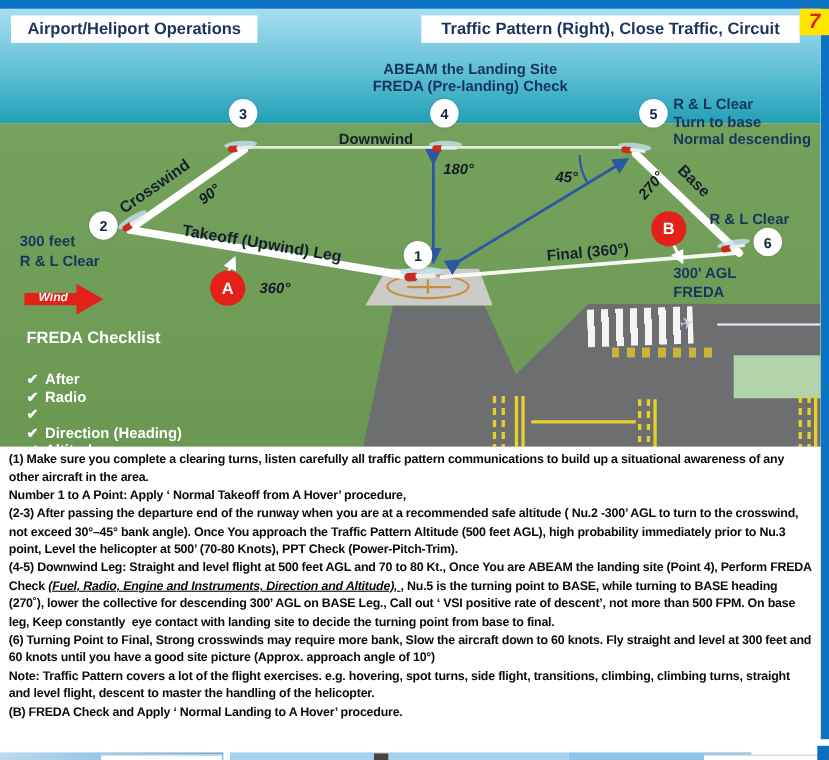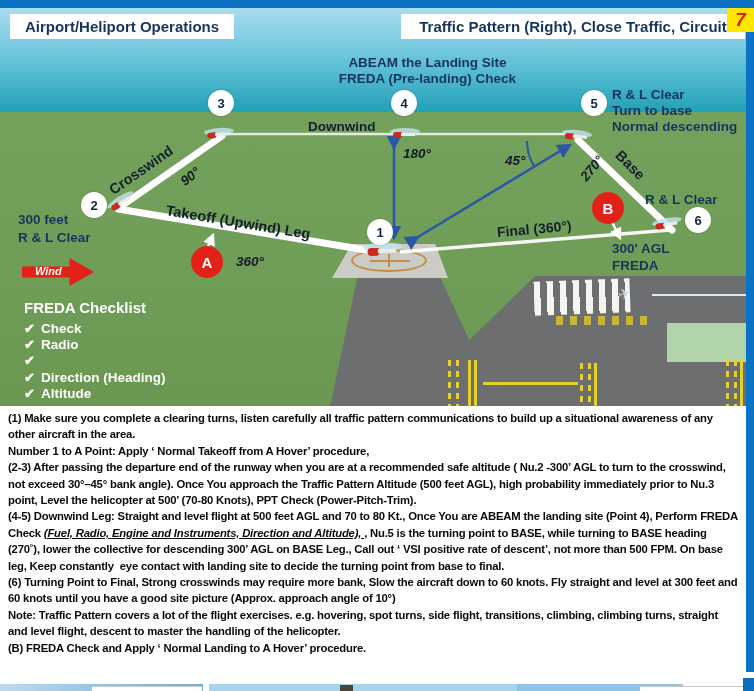--- a/index.html
+++ b/index.html
@@ -56,29 +56,29 @@
   .angle  { position:absolute; font-weight:bold; font-style:italic; color:#131a24; font-size:13.5px; white-space:nowrap; }
   .center { text-align:center; }
 
   
   .wind { position:absolute; left:22px; top:250px; width:72px; height:28px; background:#e32119;
           clip-path:polygon(0 30%, 66% 30%, 66% 0, 100% 50%, 66% 100%, 66% 70%, 0 70%); }
   .wind span { position:absolute; left:13px; top:7px; color:#fff; font-size:11px; font-weight:bold; font-style:italic; }
 
   
   .freda { position:absolute; left:24px; top:291px; color:#ffffff; font-weight:bold; }
-  .freda .ftitle { font-size:15px; margin-bottom:4px; }
+  .freda .ftitle { font-size:15px; margin-bottom:20px; }
   .freda .fitem  { font-size:13.5px; height:16.4px; display:flex; align-items:center; }
   .freda .check  { margin-right:6px; font-size:13px; }
 
   
   .titlebox { position:absolute; top:14px; height:25px; background:#ffffff; display:flex; align-items:center; justify-content:center;
               color:#17355c; font-weight:bold; font-size:15px; white-space:nowrap; }
   .tleft  { left:10px;  width:224px; }
-  .tright { left:401px; width:344px; }
+  .tright { left:383px; width:344px; }
   .badge  { position:absolute; left:727px; top:8px; width:27px; height:24px; background:#ffe500; z-index:5;
             color:#e01f10; font-weight:bold; font-style:italic; font-size:19px; display:flex; align-items:center; justify-content:center; }
 
   
   .notes { position:absolute; left:0; top:406px; width:746px; height:266px; background:#ffffff;
            padding:4px 6px 0 8px; color:#0a0a0a; font-weight:bold; font-size:11.3px;
            letter-spacing:-0.2px; line-height:16.4px; overflow:hidden; }
   .notes p { white-space:pre-wrap; }
   .notes .em { font-style:italic; text-decoration:underline; }
 
@@ -212,21 +212,21 @@
     <div class="angle" style="left:236px; top:246px;">360°</div>
 
     <div class="wind">
       <span>Wind</span>
     </div>
 
     <div class="freda">
       <div class="ftitle">FREDA Checklist</div>
       <div class="fitem">
         <span class="check">✔</span>
-        <span>Check</span>
+        <span>After</span>
         </div>
       <div class="fitem">
         <span class="check">✔</span>
         <span>Radio</span>
         </div>
       <div class="fitem">
         <span class="check">✔</span>
         </div>
       <div class="fitem">
         <span class="check">✔</span>

